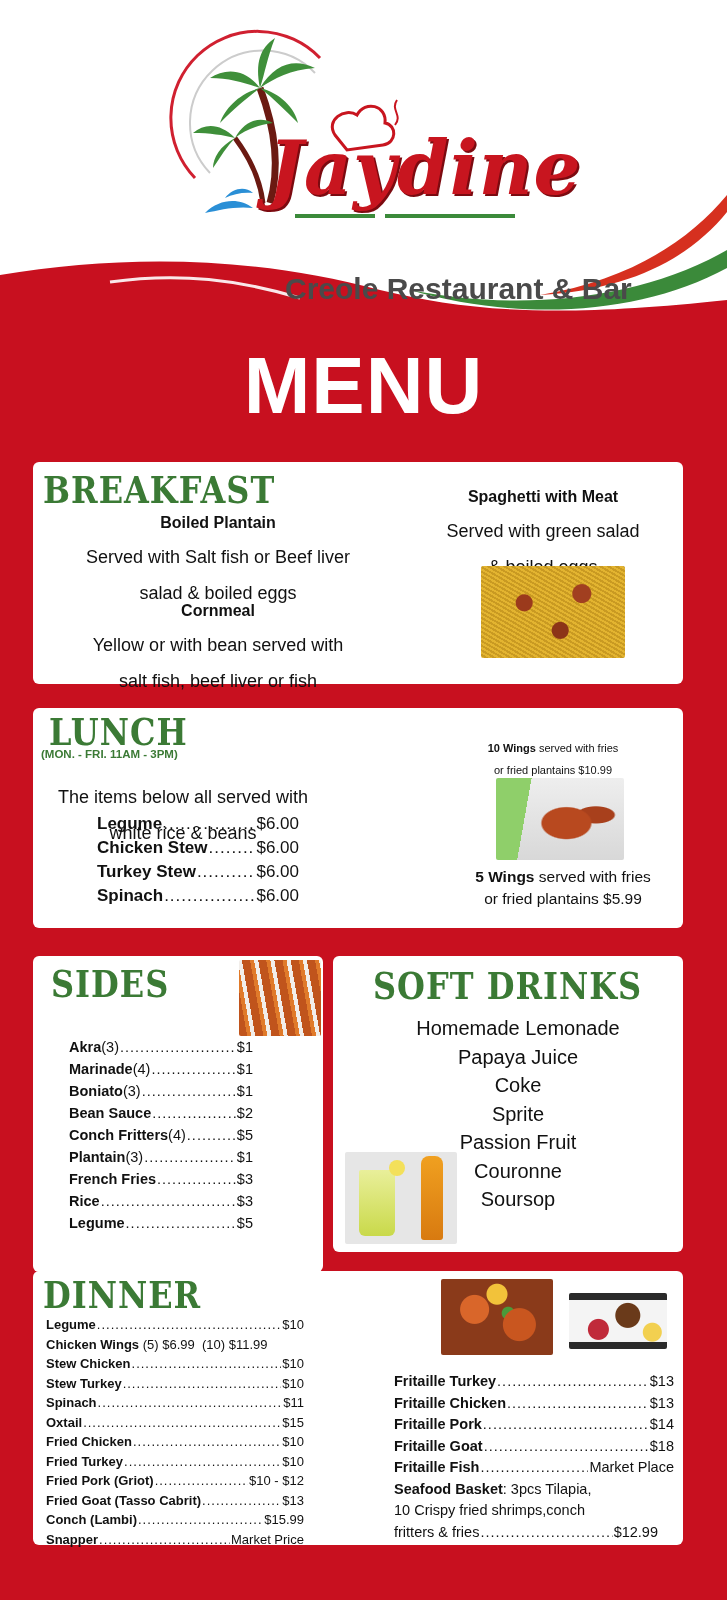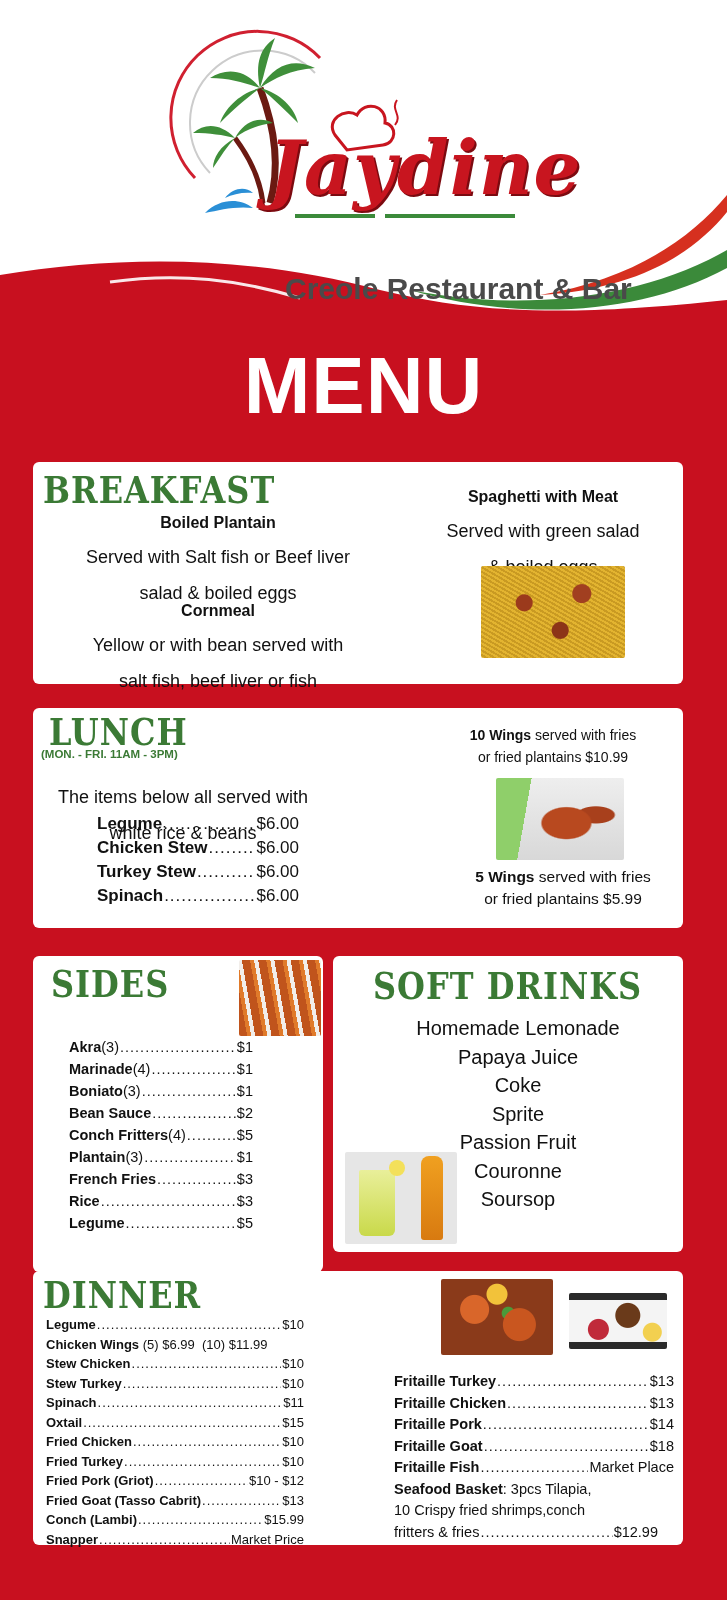--- a/index.html
+++ b/index.html
@@ -146,21 +146,21 @@
         <span class="dots"></span>
         <span>$6.00</span>
       </div>
     <div class="row">
         <span class="n">Spinach</span>
         <span class="dots"></span>
         <span>$6.00</span>
       </div>
   </div>
 
-  <div class="center" style="position:absolute;left:400px;top:16px;width:240px;font-size:14px;line-height:22px;">
+  <div class="center" style="position:absolute;left:400px;top:29px;width:240px;font-size:11px;line-height:22px;">
     <div><b>10 Wings</b><span> served with fries</span></div>
     <div>or fried plantains $10.99</div>
   </div>
   <div class="photo" style="left:463px;top:70px;width:128px;height:82px;background:
        radial-gradient(ellipse at 55% 55%, #b8491f 0 24px, transparent 26px),
        radial-gradient(ellipse at 78% 45%, #a8401c 0 18px, transparent 20px),
        linear-gradient(100deg, #8fcf6a 0 25%, transparent 25%),
        linear-gradient(#eeeeee, #d8d8d8);"></div>
   <div class="center" style="position:absolute;left:410px;top:158px;width:240px;font-size:15.5px;line-height:22px;">
     <div><b>5 Wings</b><span> served with fries</span></div>

